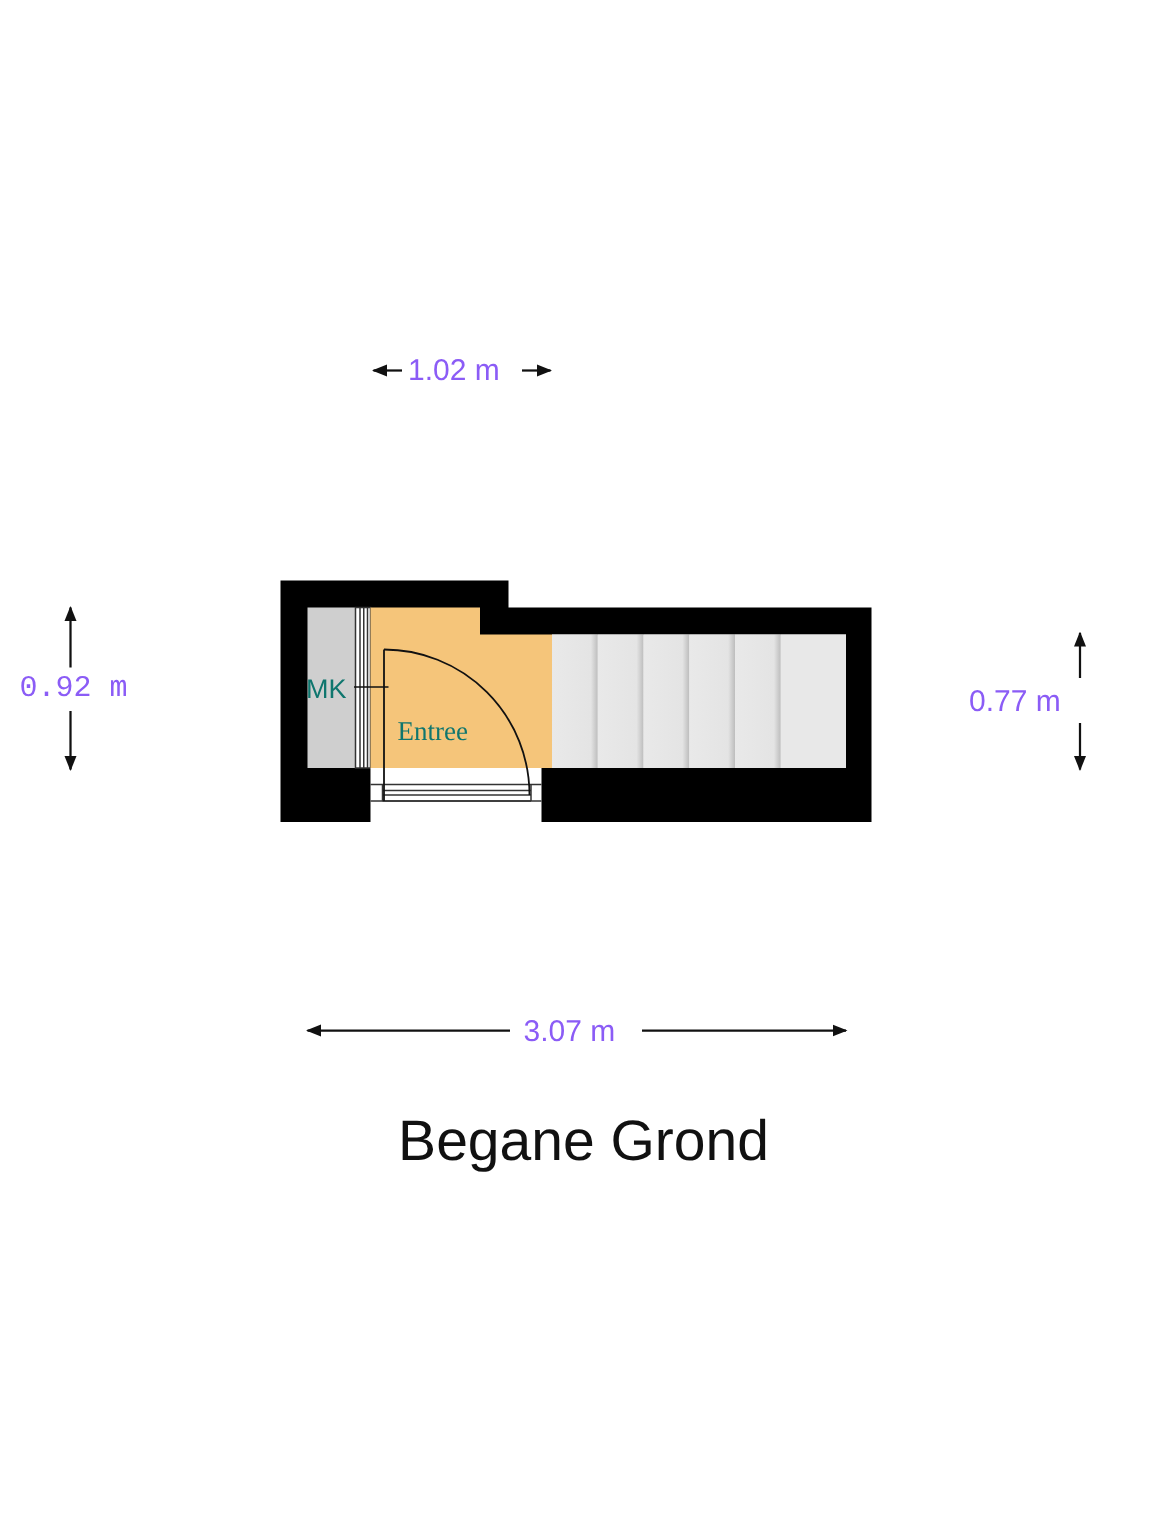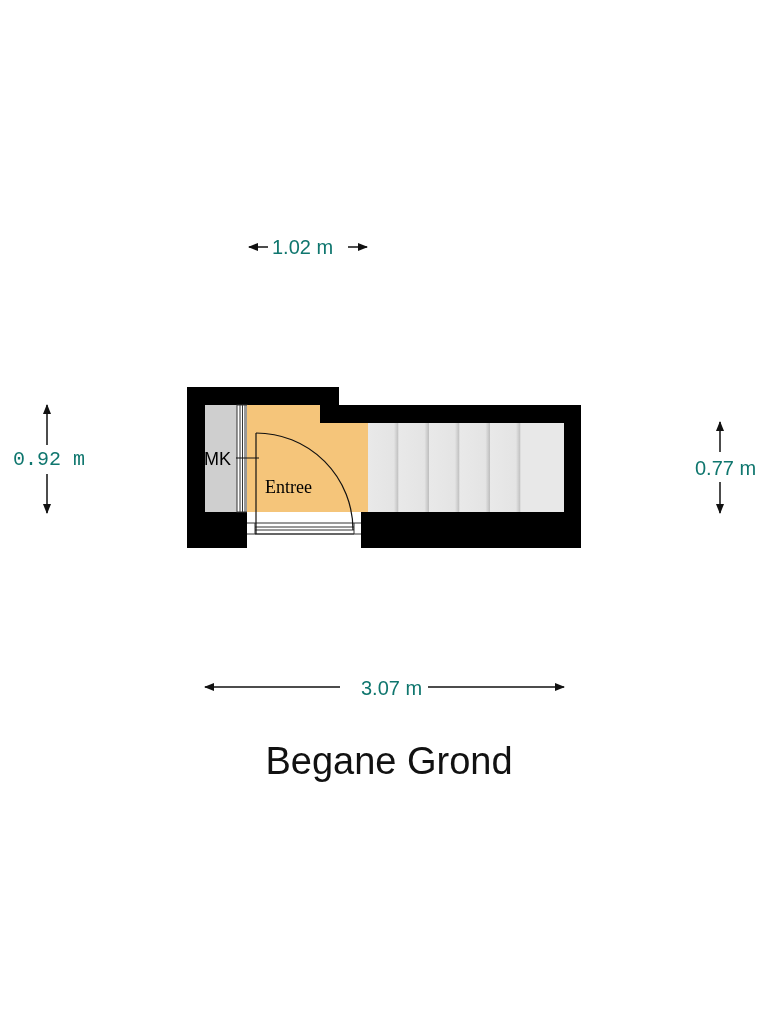--- a/index.html
+++ b/index.html
@@ -11,29 +11,29 @@
       width: 768px;
       height: 1024px;
       position: relative;
       overflow: hidden;
       font-family: "Liberation Sans", sans-serif;
       color: #111;
     }
     .dim-label {
       position: absolute;
       font-size: 20px;
-      color: #0f766e;
+      color: #8b5cf6;
       white-space: nowrap;
       background: #fff;
       line-height: 22px;
     }
     .room-label {
       position: absolute;
       font-size: 18px;
-      color: #000000;
+      color: #0f766e;
       white-space: nowrap;
     }
     .title {
       position: absolute;
       left: 0;
       width: 778px;
       top: 740px;
       text-align: center;
       font-size: 38px;
       color: #111;
@@ -118,21 +118,21 @@
   <g stroke="#111" stroke-width="1.5">
     <line x1="340" y1="687" x2="205" y2="687" marker-end="url(#arrow)"></line>
     <line x1="428" y1="687" x2="564" y2="687" marker-end="url(#arrow)"></line>
   </g>
 </svg>
 
 <div class="dim-label" style="left:272px; top:236px;">1.02 m</div>
 
 <div class="dim-label" style="left:13px; top:449px;font-family:Liberation Mono, monospace;">0.92 m</div>
 
-<div class="dim-label" style="left:695px; top:457px;">0.77 m</div>
+<div class="dim-label" style="left:646px; top:457px;">0.77 m</div>
 
-<div class="dim-label" style="left:361px; top:677px;">3.07 m</div>
+<div class="dim-label" style="left:349px; top:677px;">3.07 m</div>
 
 <div class="room-label" style="left:204px; top:449px;">MK</div>
 
 <div class="room-label" style="left:265px; top:477px;font-family:Liberation Serif, serif;">Entree</div>
 
 <div class="title">Begane Grond</div>
 
 </body></html>

